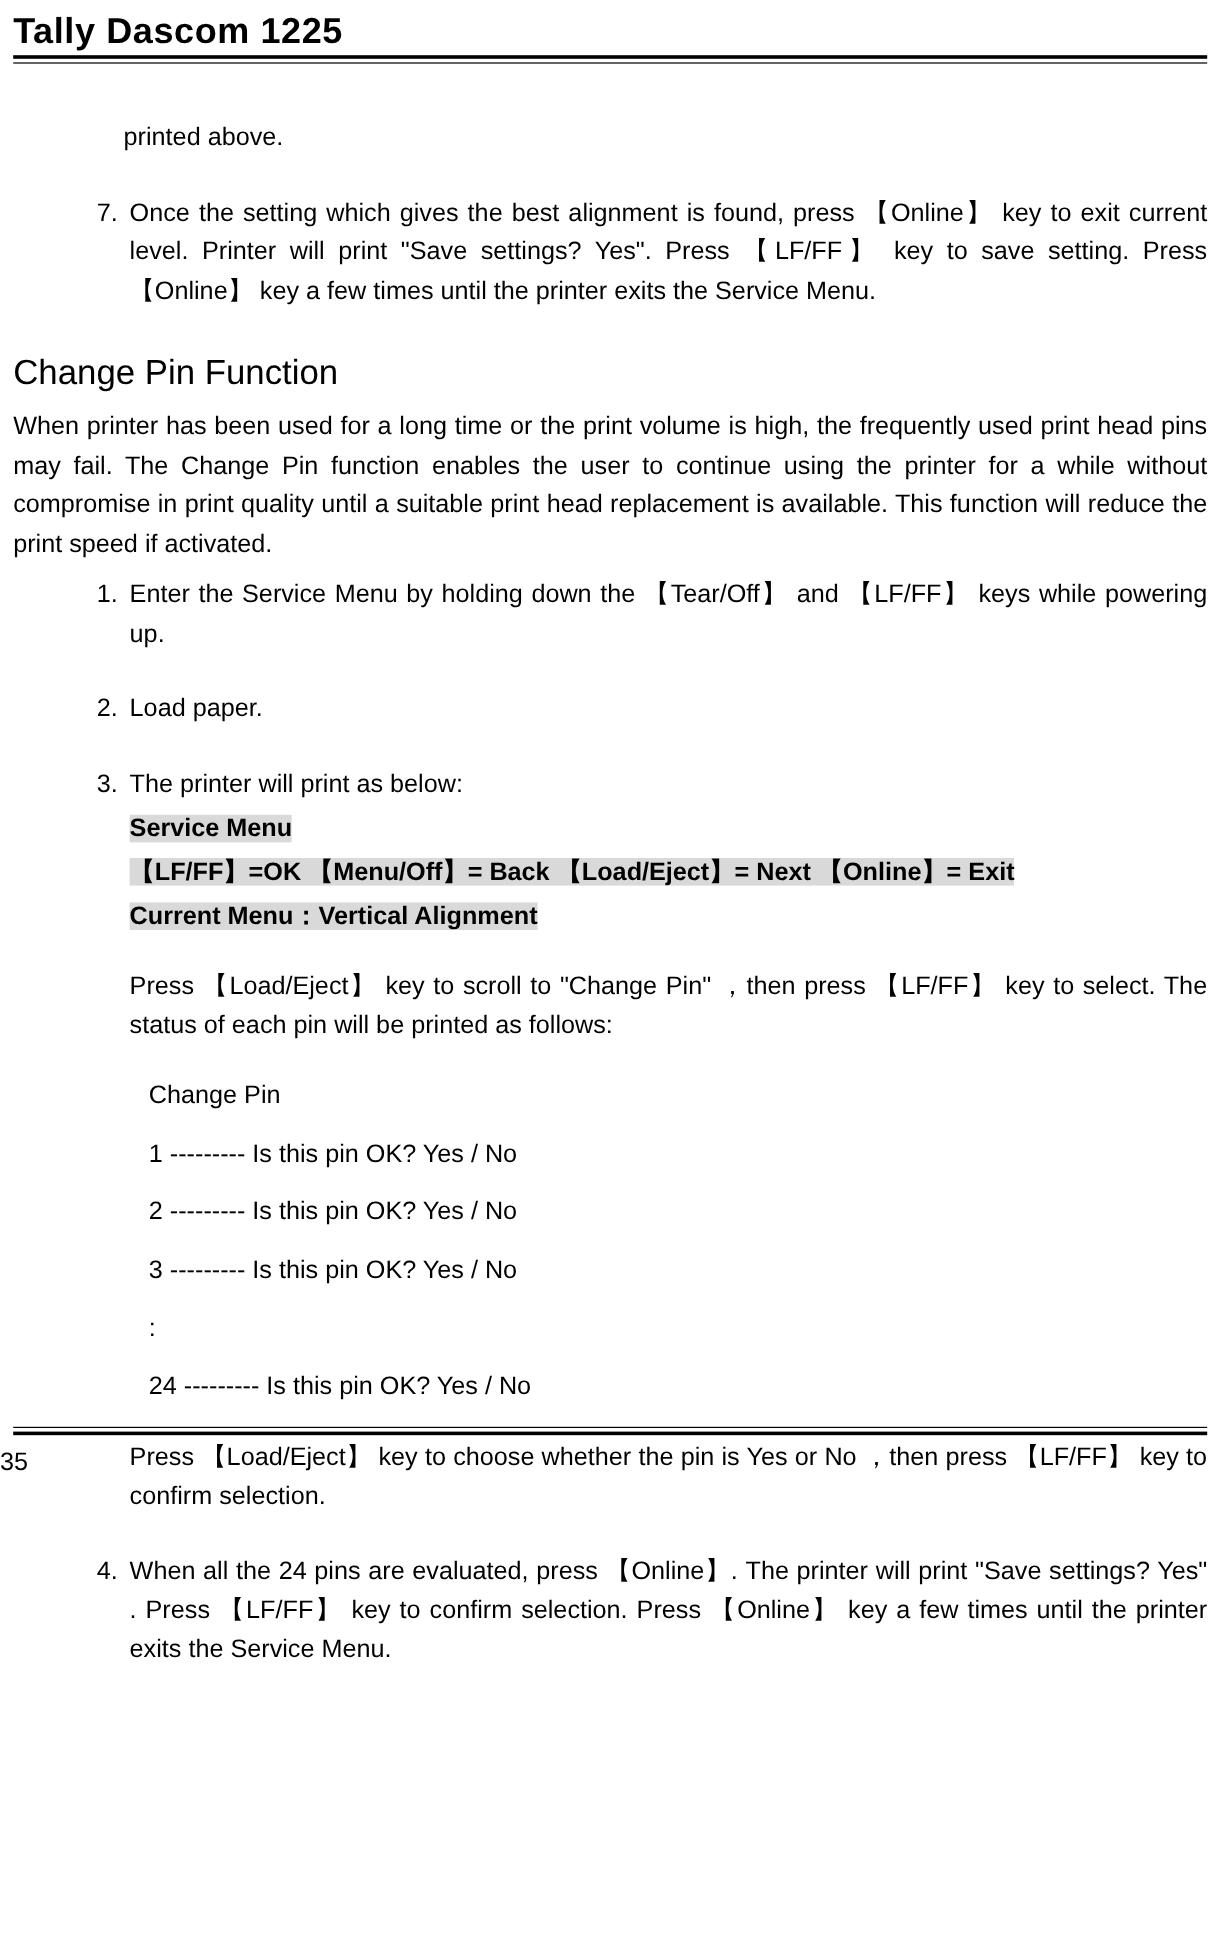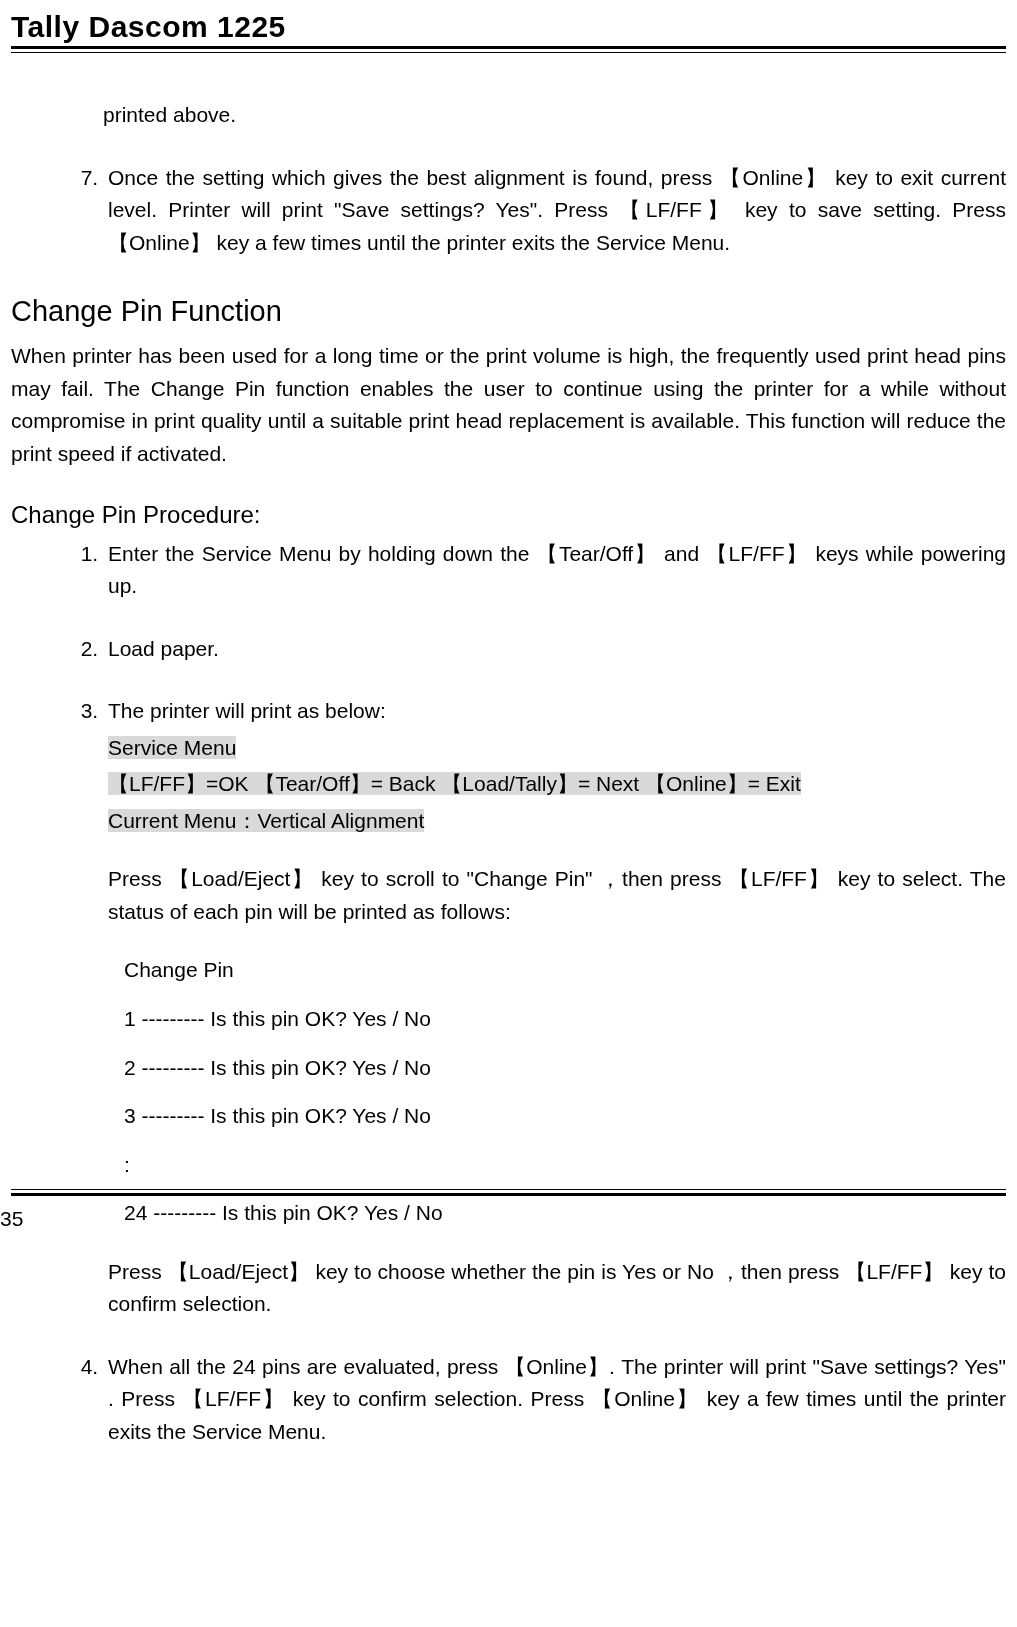--- a/index.html
+++ b/index.html
@@ -91,21 +91,21 @@
     font-weight: 400;
     margin: 26px 0 4px 0;
   }
   p.body {
     margin: 0 0 10px 0;
     text-align: justify;
   }
   .highlight {
     background: #d9d9d9;
     display: inline;
-    font-weight: 400;
+    font-weight: 700;
   }
   .libody p { margin: 0 0 4px 0; }
   .pinlist p { margin: 16px; }
   .block { margin-top: 26px; }
   .bold { font-weight: 400; }
 </style>
 </head>
 <body>
 
 <div class="page">
@@ -128,41 +128,40 @@
         <span class="bold">【LF/FF】</span>
         <span> key to save setting. Press </span>
         <span class="bold">【Online】</span>
         <span> key a few times until the printer exits the Service Menu.</span>
       </li>
     </ol>
 
     <h2 class="section">Change Pin Function</h2>
     <p class="body">When printer has been used for a long time or the print volume is high, the frequently used print head pins may fail. The Change Pin function enables the user to continue using the printer for a while without compromise in print quality until a suitable print head replacement is available. This function will reduce the print speed if activated.</p>
 
-    <h3 class="subsection">Change Pin Procedure:</h3>
 
     <ol class="main">
 
       <li>
         <span>Enter the Service Menu by holding down the</span>
         <span class="bold">【Tear/Off】</span>
         <span>and</span>
         <span class="bold">【LF/FF】</span>
         <span>keys while powering up.</span>
       </li>
 
       <li>
         <span>Load paper.</span>
       </li>
 
       <li>
         <div class="libody">
           <p>The printer will print as below:</p>
           <p><span class="highlight">Service Menu</span></p>
-          <p><span class="highlight">【LF/FF】=OK   【Tear/Off】= Back   【Load/Tally】= Next   【Online】= Exit</span></p>
+          <p><span class="highlight">【LF/FF】=OK   【Menu/Off】= Back   【Load/Eject】= Next   【Online】= Exit</span></p>
           <p><span class="highlight">Current Menu：Vertical Alignment</span></p>
         </div>
 
         <p class="block" style="text-align:justify;">
           <span>Press </span>
           <span class="bold">【Load/Eject】</span>
           <span> key to scroll to </span>
           <span class="bold">"Change Pin"</span>
           <span>，then press </span>
           <span class="bold">【LF/FF】</span>

